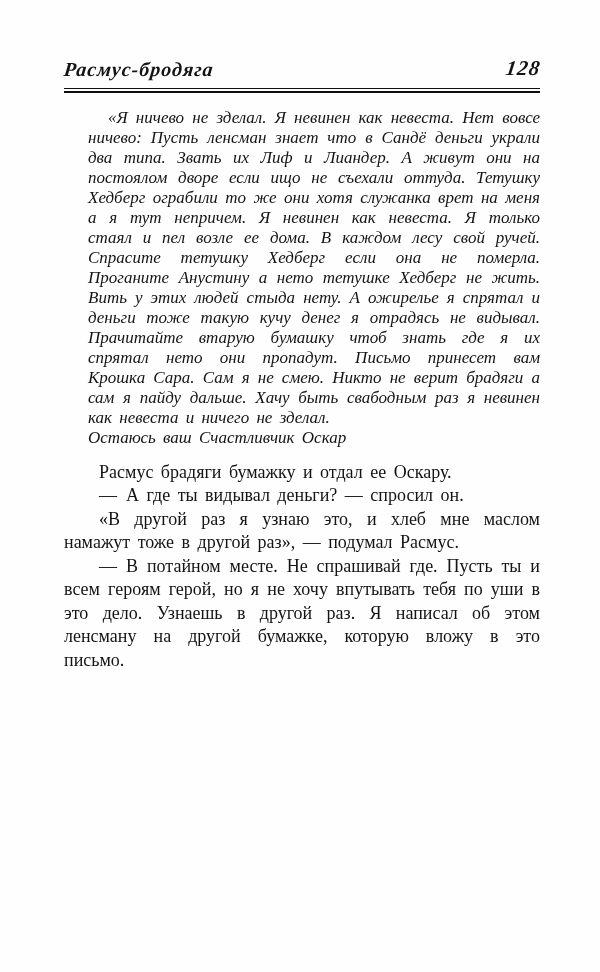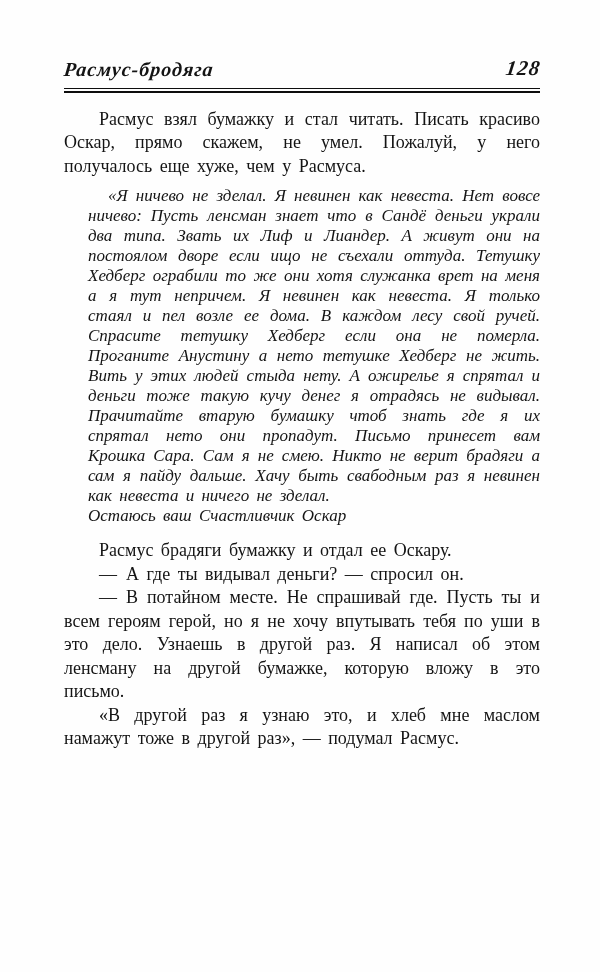--- a/index.html
+++ b/index.html
@@ -83,31 +83,30 @@
 
   <header class="running-head">
     <span class="running-title">Расмус-бродяга</span>
     <span class="page-number">128</span>
   </header>
 
   <div class="head-rule"></div>
 
   <main class="text-block">
 
-    <p class="indent">Расмус взял бумажку и стал читать. Писать красиво Оскар, прямо скажем, не умел. Пожалуй, у него получалось еще хуже, чем у Расмуса.</p>
 
     <blockquote class="letter">
       <p class="letter-body">«Я ничево не зделал. Я невинен как невеста. Нет вовсе ничево: Пусть ленсман знает что в Сандё деньги украли два типа. Звать их Лиф и Лиандер. А живут они на постоялом дворе если ищо не съехали оттуда. Тетушку Хедберг ограбили то же они хотя служанка врет на меня а я тут непричем. Я невинен как невеста. Я только стаял и пел возле ее дома. В каждом лесу свой ручей. Спрасите тетушку Хедберг если она не померла. Проганите Анустину а нето тетушке Хедберг не жить. Вить у этих людей стыда нету. А ожирелье я спрятал и деньги тоже такую кучу денег я отрадясь не видывал. Прачитайте втарую бумашку чтоб знать где я их спрятал нето они пропадут. Письмо принесет вам Крошка Сара. Сам я не смею. Никто не верит брадяги а сам я пайду дальше. Хачу быть свабодным раз я невинен как невеста и ничего не зделал.</p>
       <p class="letter-signature">Остаюсь ваш Счастливчик Оскар</p>
     </blockquote>
 
     <p class="indent">Расмус брадяги бумажку и отдал ее Оскару.</p>
 
     <p class="indent">— А где ты видывал деньги? — спросил он.</p>
 
+    <p class="indent">«В другой раз я узнаю это, и хлеб мне маслом намажут тоже в другой раз», — подумал Расмус.</p>
+
     <p class="indent">— В потайном месте. Не спрашивай где. Пусть ты и всем героям герой, но я не хочу впутывать тебя по уши в это дело. Узнаешь в другой раз. Я написал об этом ленсману на другой бумажке, которую вложу в это письмо.</p>
-
-    <p class="indent">«В другой раз я узнаю это, и хлеб мне маслом намажут тоже в другой раз», — подумал Расмус.</p>
 
 
   </main>
 
 </div>
 
 </body></html>

